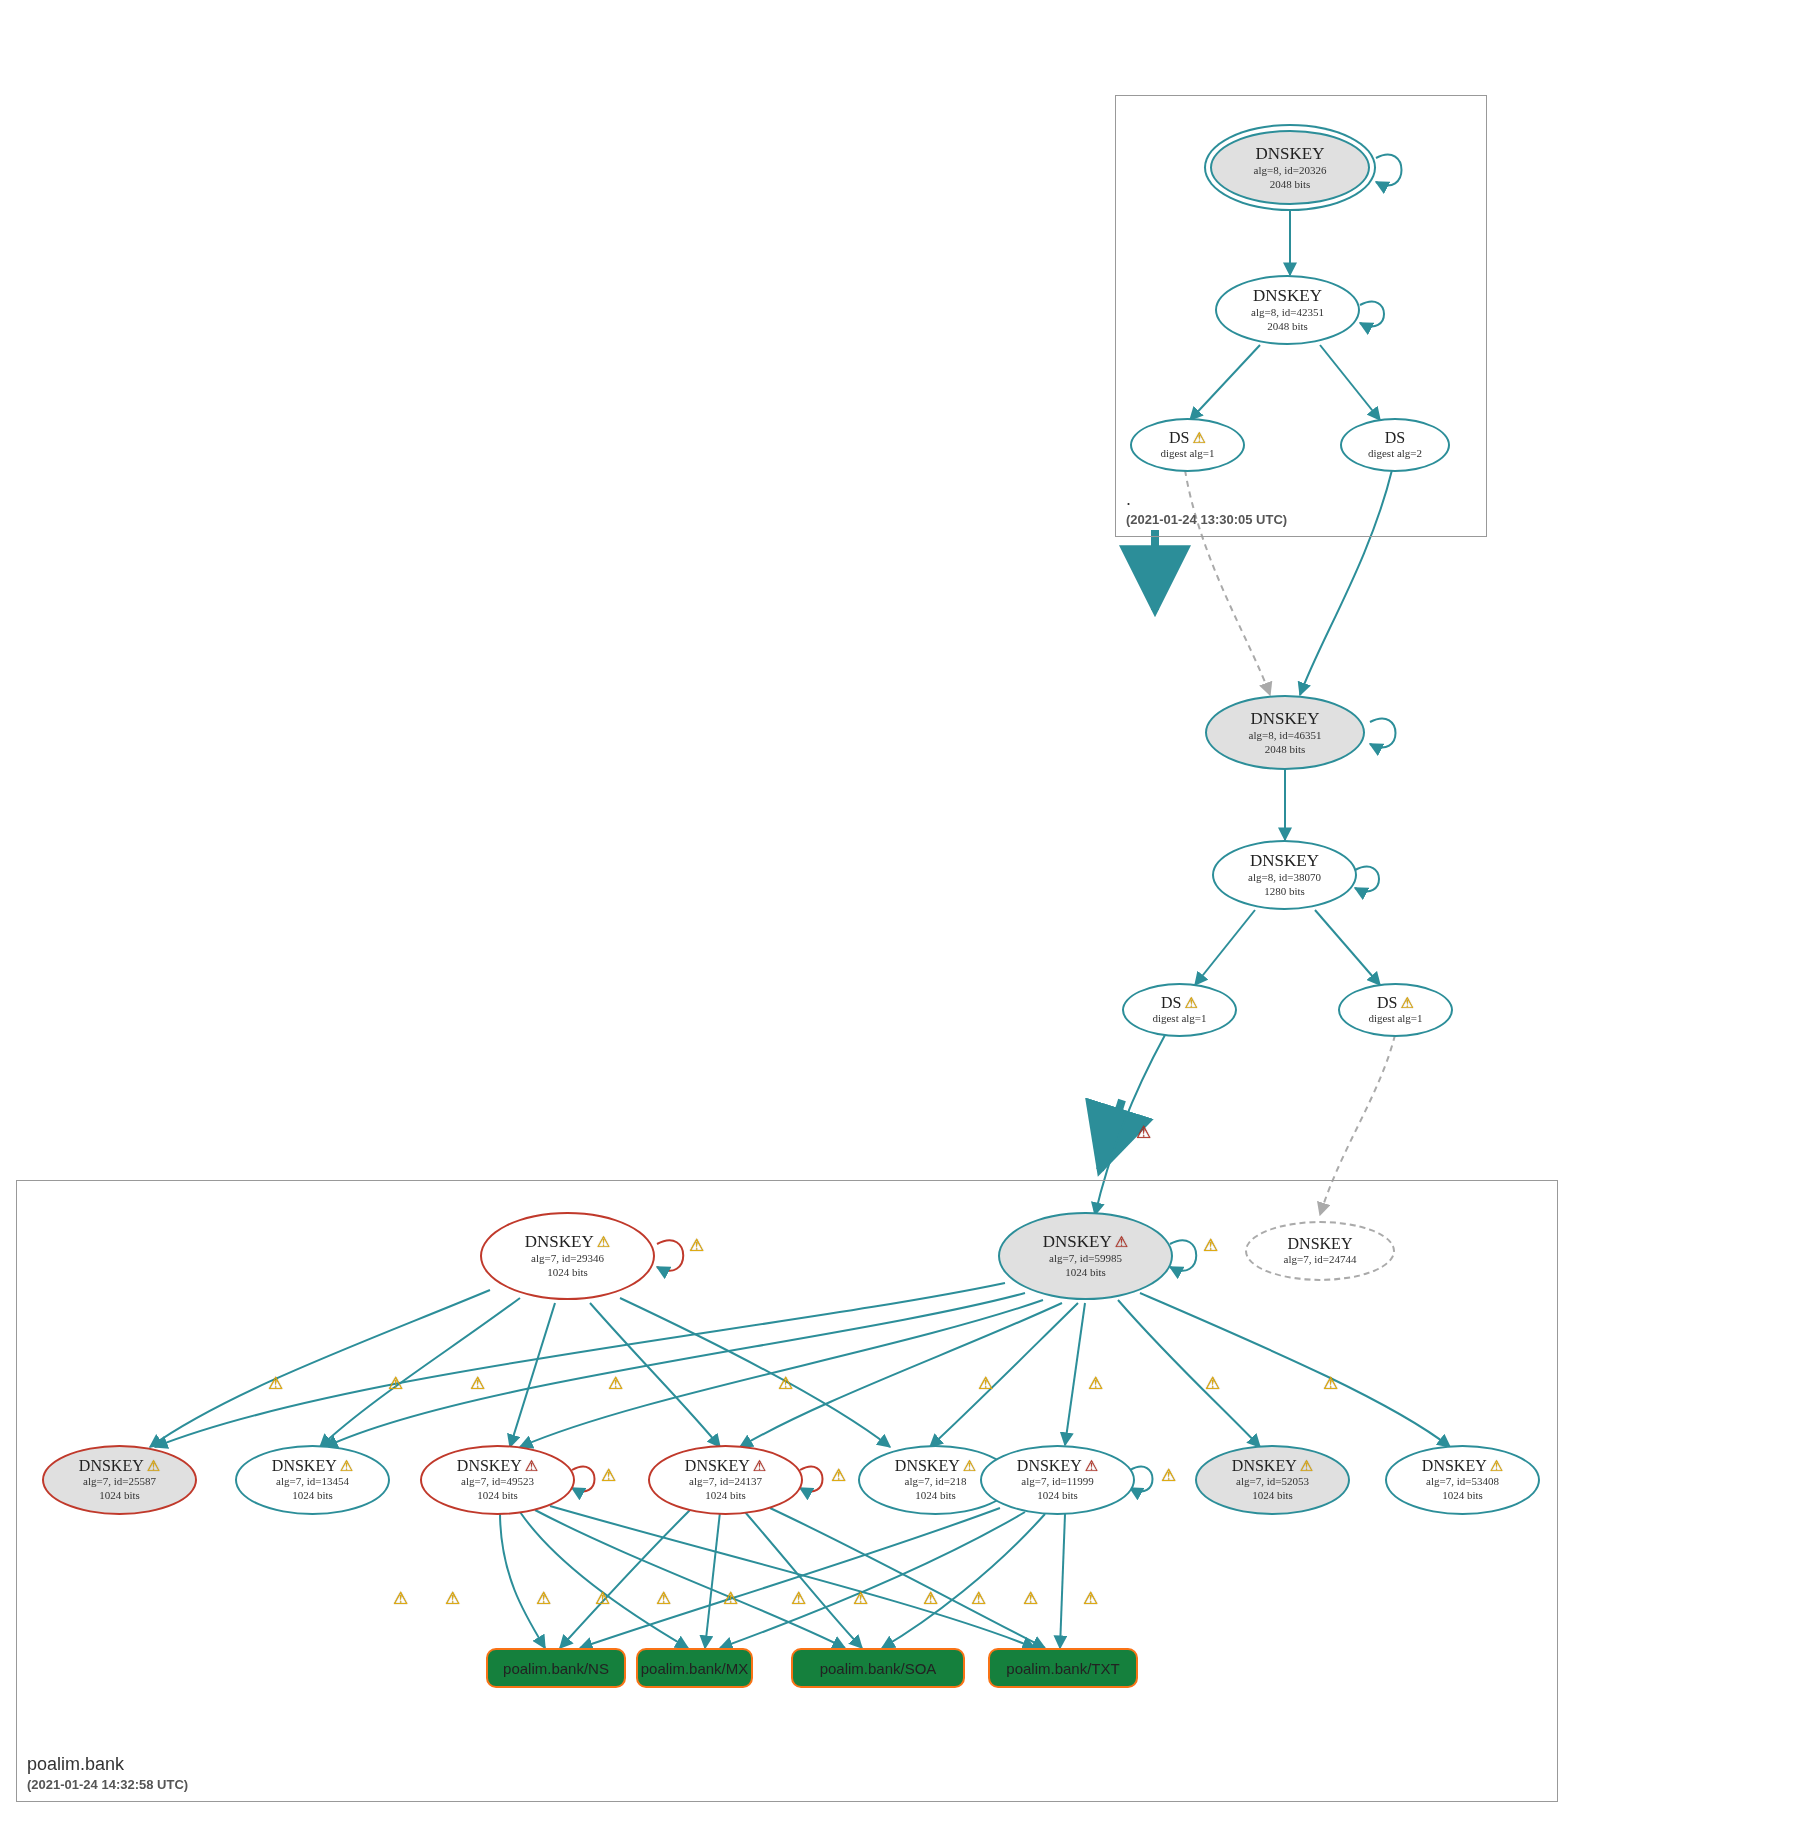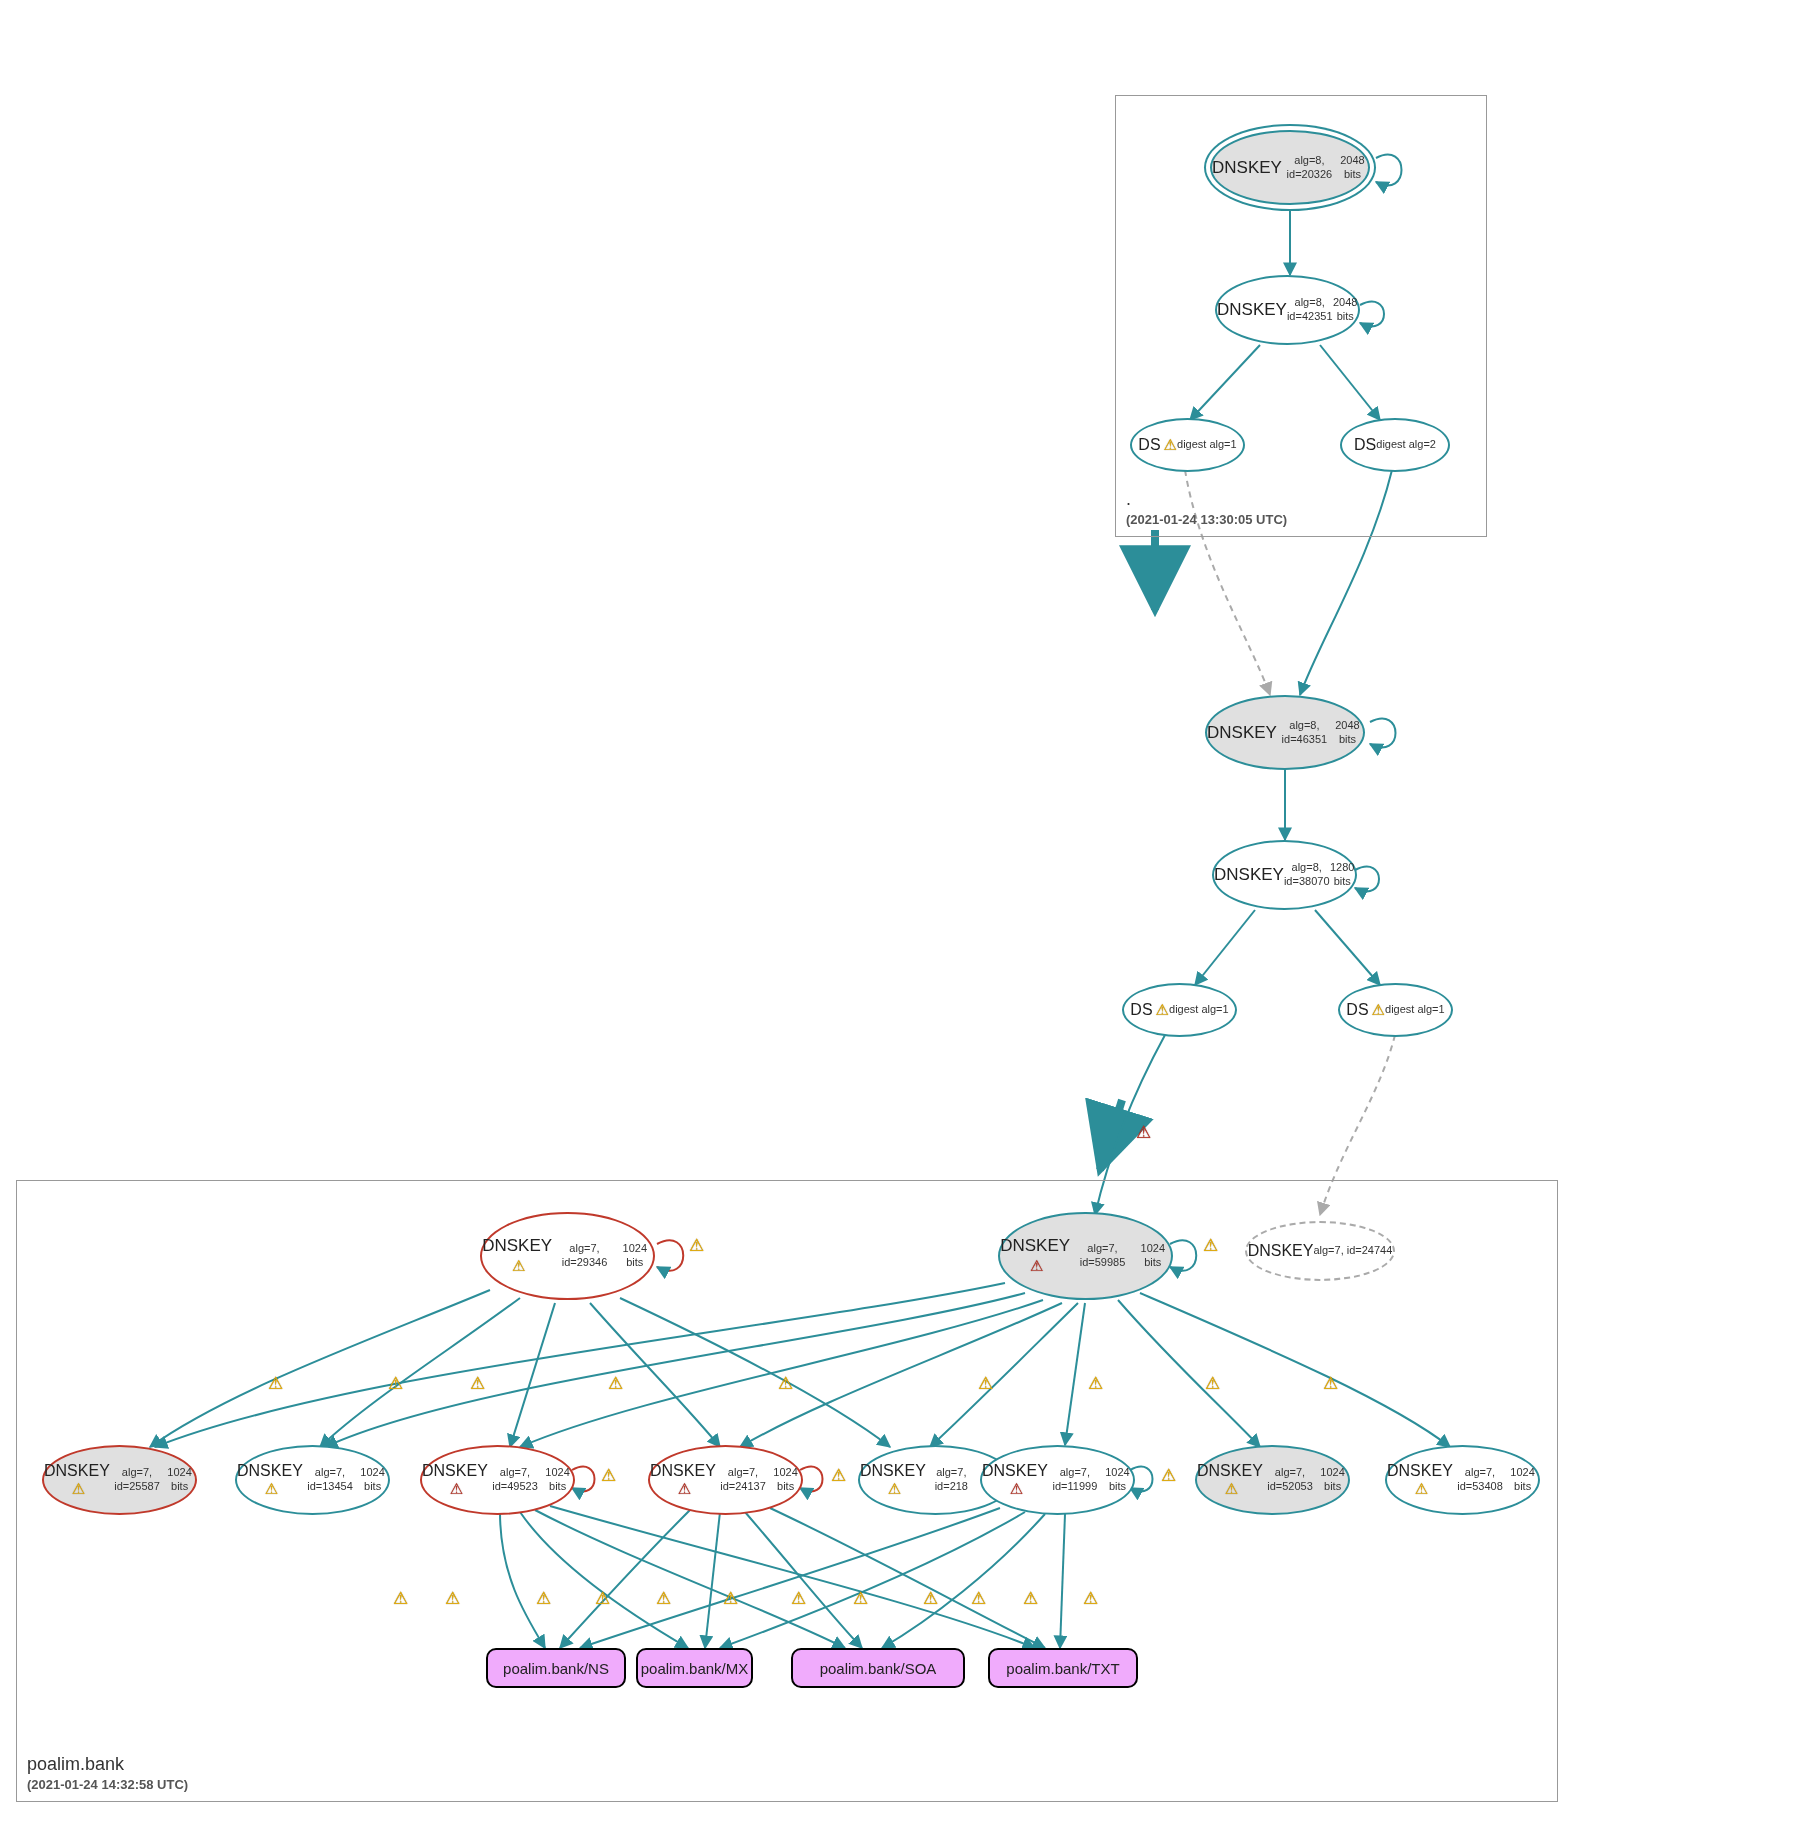--- a/index.html
+++ b/index.html
@@ -31,45 +31,46 @@
     position: absolute;
     color: #333;
   }
   .zone-name { font-size: 18px; }
   .zone-ts { font-size: 13px; color: #555; font-weight: bold; }
 
   .node {
     position: absolute;
     border-radius: 50%;
     display: flex;
-    flex-direction: row;
+    flex-direction: column;
     align-items: center;
     justify-content: center;
     text-align: center;
     background: #fff;
     box-sizing: border-box;
+    font-family: Liberation Serif, serif;
   }
   .node.border-teal { border: 2px solid #2c8e99; }
   .node.border-red  { border: 2px solid #c0392b; }
   .node.border-gray { border: 2px dashed #aaa; color:#888; }
   .node.fill-gray { background: #e0e0e0; }
   .node.double { box-shadow: 0 0 0 4px #fff, 0 0 0 6px #2c8e99; }
 
   .node .title { font-size: 17px; color: #222; }
   .node .title.small { font-size: 16px; }
   .node .sub { font-size: 11px; color:#333; line-height:1.25; }
 
   .leaf {
     position: absolute;
-    border: 2px solid #000000;
+    border: 2px solid #f97316;
     border-radius: 10px;
     display: flex;
     align-items: center;
     justify-content: center;
-    background: #f0abfc;
+    background: #15803d;
     font-size: 15px;
     color:#222;
     padding: 0 8px;
     box-sizing: border-box;
   }
 
   .tri {
     display: inline-block;
     font-size: 15px;
     margin-left: 3px;

